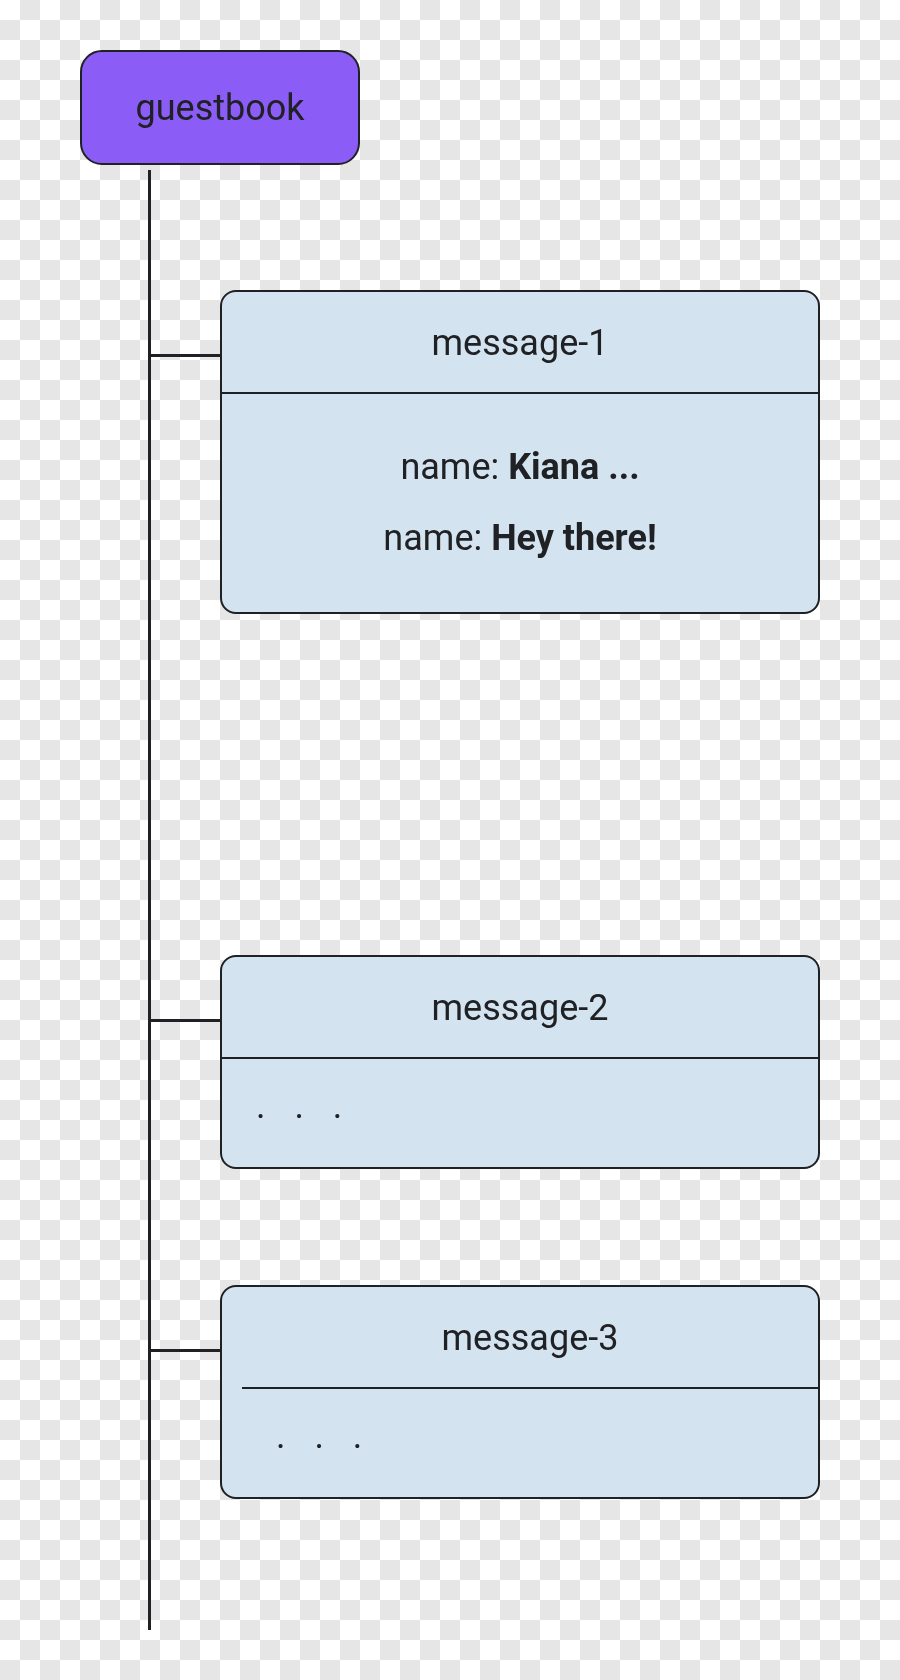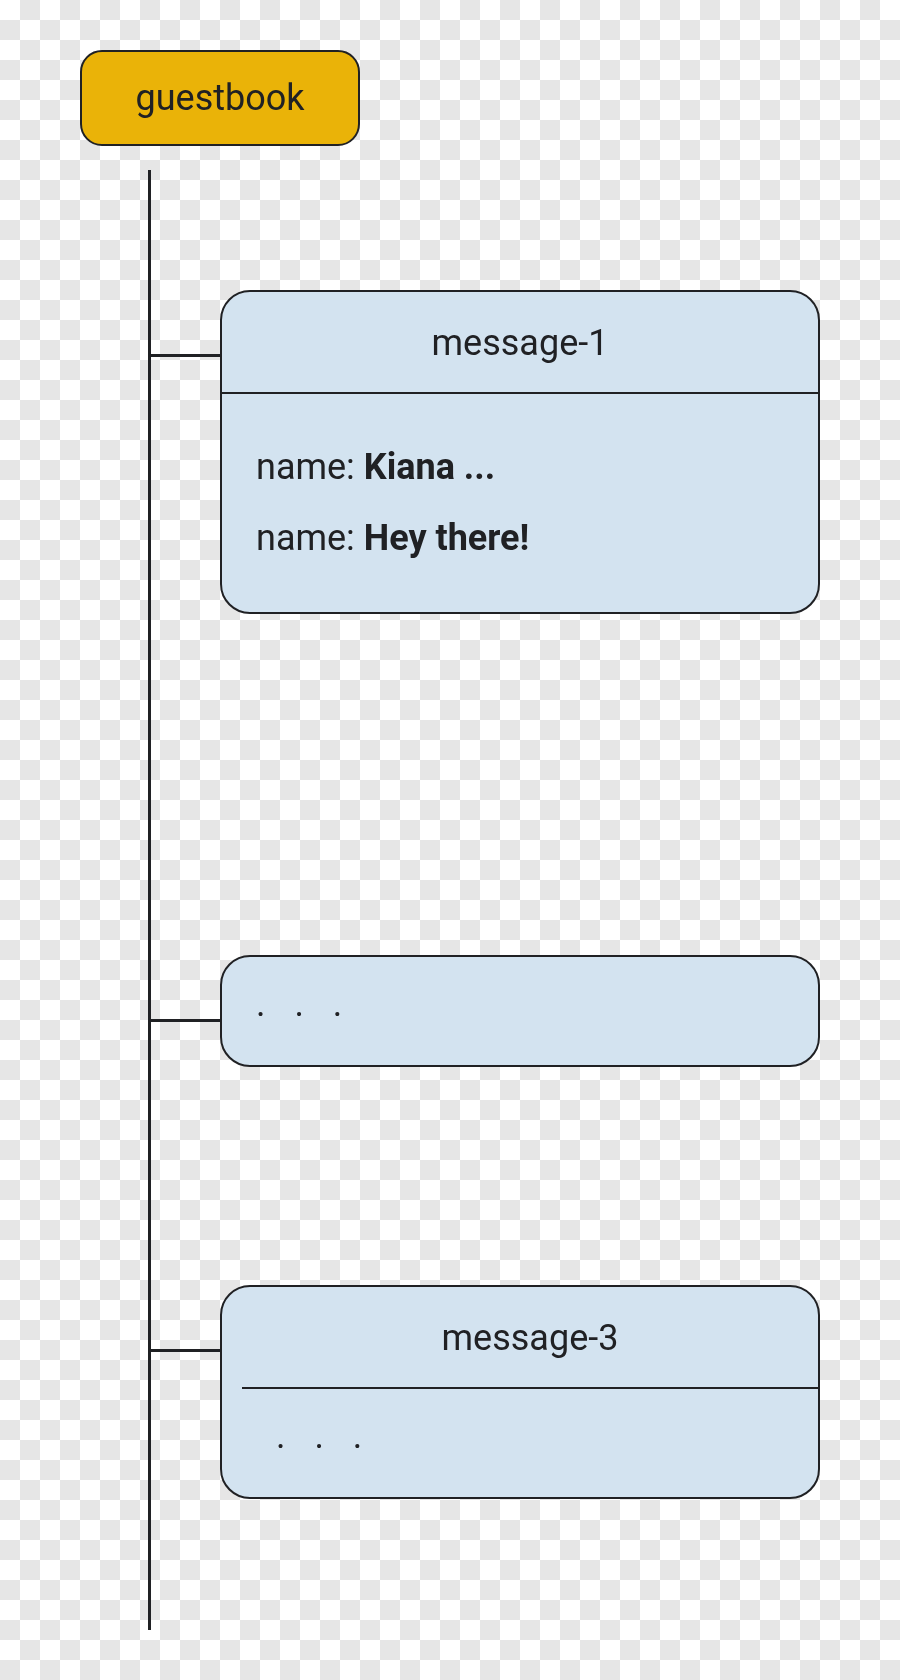--- a/index.html
+++ b/index.html
@@ -28,22 +28,22 @@
     position: absolute;
     left: 0; top: 0;
     width: 900px;
     height: 1680px;
   }
   .root-node {
     position: absolute;
     left: 80px;
     top: 50px;
     width: 280px;
-    height: 96px;
-    background: #eab308;
+    height: 115px;
+    background: #8b5cf6;
     border: 2px solid #202124;
     border-radius: 22px;
     box-sizing: border-box;
     display: flex;
     align-items: center;
     justify-content: center;
     font-size: 36px;
   }
   .trunk {
     position: absolute;
@@ -58,37 +58,38 @@
     left: 148px;
     height: 3px;
     background: #202124;
   }
   .card {
     position: absolute;
     left: 220px;
     width: 600px;
     background: #d3e3f0;
     border: 2px solid #202124;
-    border-radius: 30px;
+    border-radius: 16px;
     box-sizing: border-box;
     overflow: hidden;
   }
   .card-title {
     text-align: center;
     font-size: 36px;
     padding: 30px 10px 28px 10px;
     border-bottom: 2px solid #202124;
   }
   .card-body {
     padding: 24px 34px 24px 34px;
     font-size: 36px;
     line-height: 1.2;
   }
   .field {
     margin: 28px 0;
+    text-align: center;
   }
   .field-key {
     font-weight: 400;
   }
   .field-val {
     font-weight: 700;
   }
   .ellipsis-body {
     padding: 26px 34px 40px 34px;
     font-size: 36px;
@@ -122,20 +123,23 @@
       <div class="field">
         <span class="field-key">name:</span>
         <span class="field-val">Hey there!</span>
       </div>
     </div>
   </div>
 
   <div class="branch" style="top:1019px; width:72px;"></div>
 
   <div class="card" style="top:955px;">
+    <div class="card-title">
+      <span>message-2</span>
+    </div>
     <div class="ellipsis-body">
       <span>. . .</span>
     </div>
   </div>
 
   <div class="branch" style="top:1349px; width:72px;"></div>
 
   <div class="card" style="top:1285px;padding-left:20px;">
     <div class="card-title">
       <span>message-3</span>

